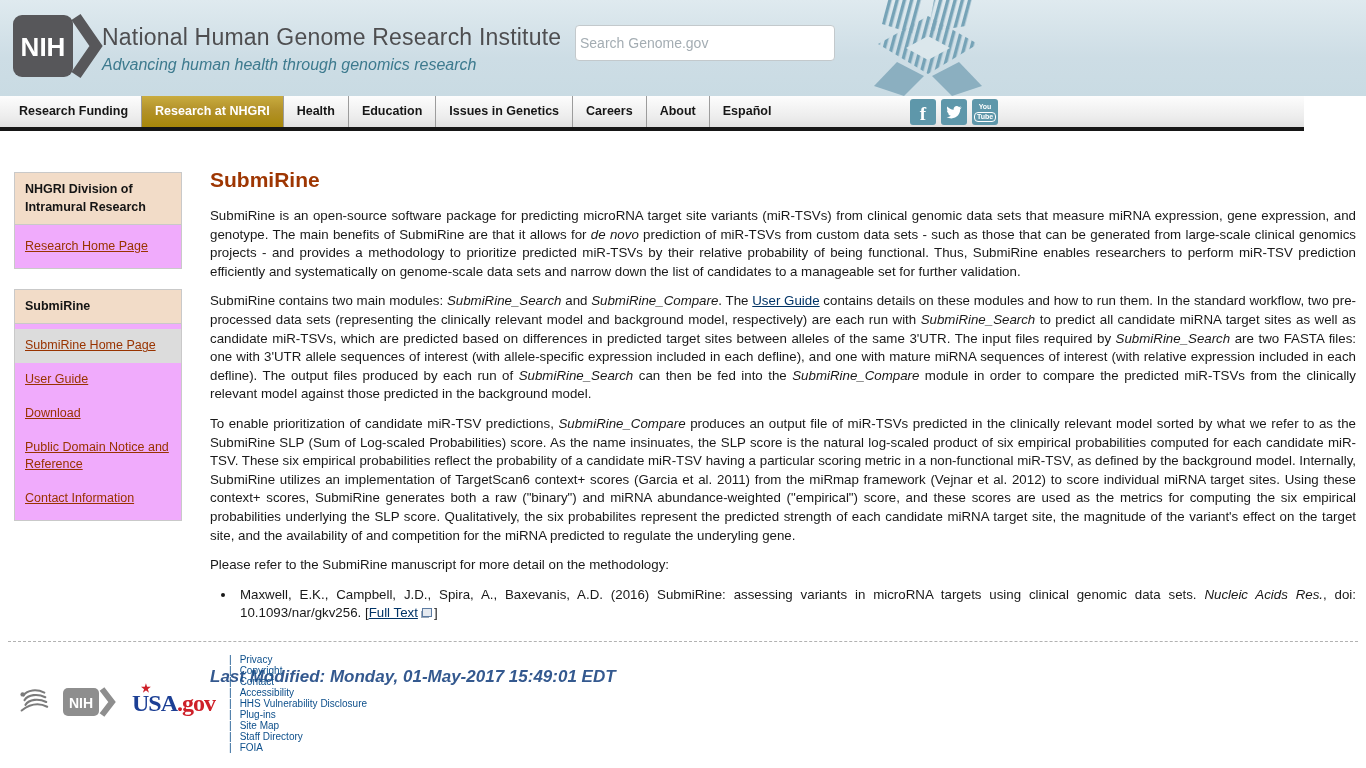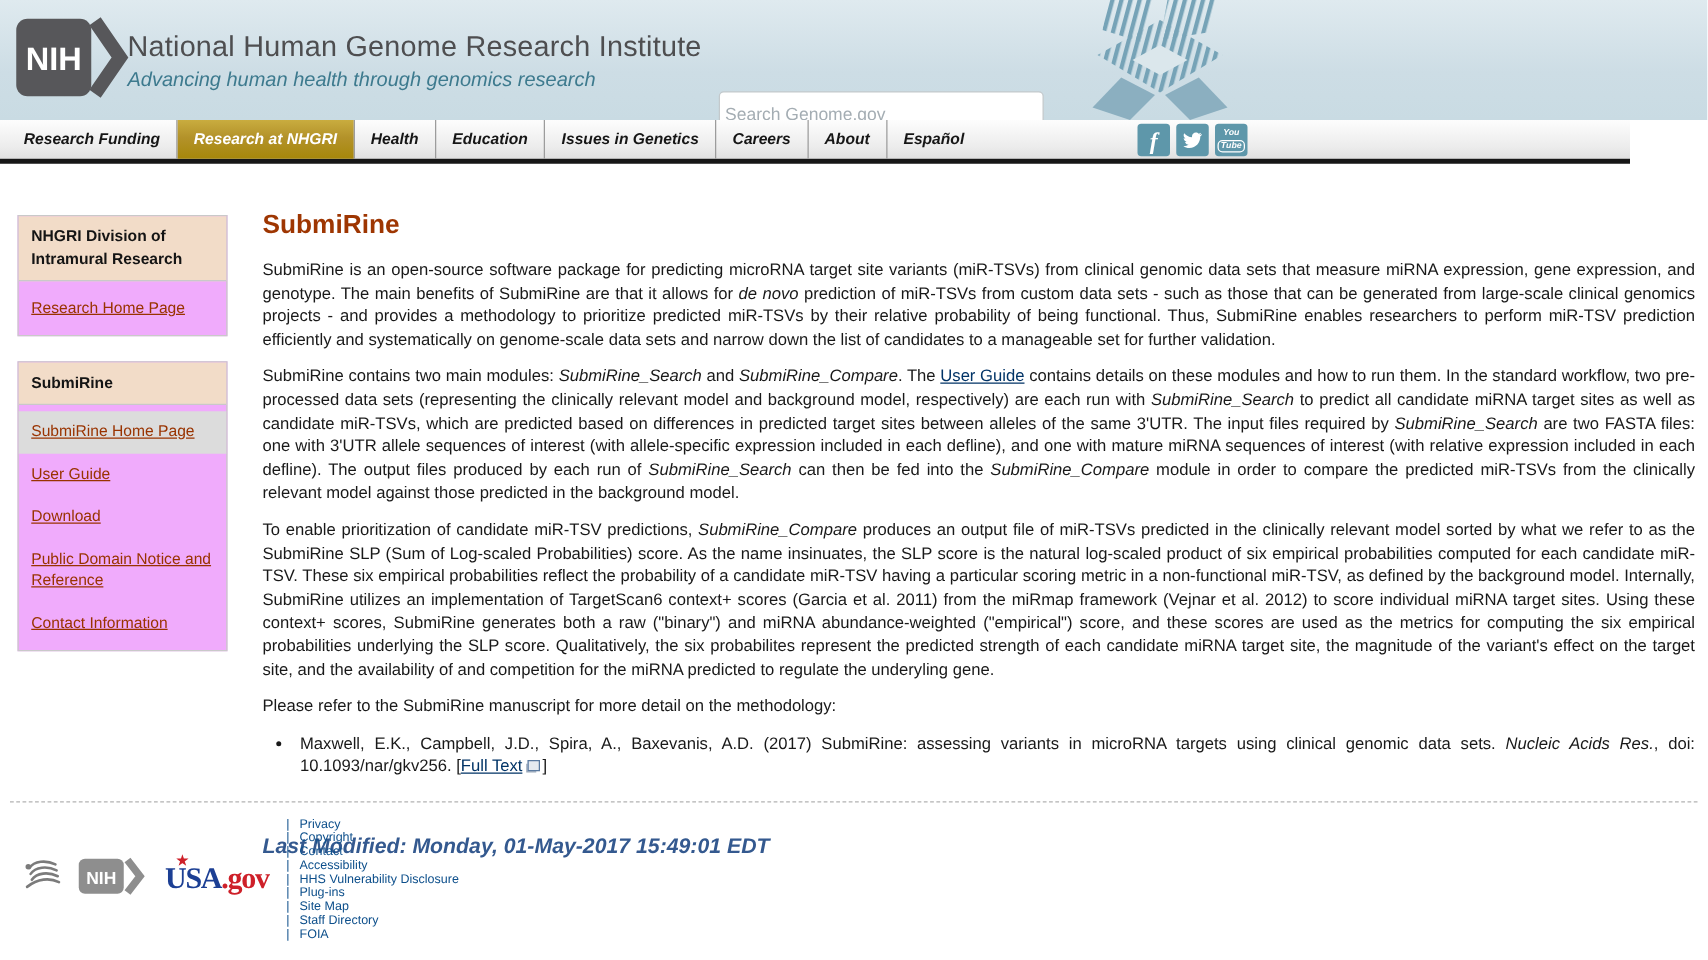--- a/index.html
+++ b/index.html
@@ -16,31 +16,30 @@
     background:linear-gradient(180deg,#dfeaef 0%, #cddde5 60%, #c9dbe3 100%);
   }
   .nih-logo { position:absolute; left:12px; top:12px; cursor:pointer; }
   .title-block { position:absolute; left:102px; top:24px; }
   .site-title { font-size:23px; color:#4e4e50; letter-spacing:0.2px; }
   .tagline { font-size:16px; font-style:italic; color:#3d7a8e; margin-top:5px; }
   .search-input {
     position:absolute; left:575px; top:25px; width:260px; height:36px;
     border:1px solid #c3c9cc; border-radius:4px; padding:0 4px;
     font-size:14px; color:#444; font-family:"Liberation Sans",sans-serif;
-    background:#ffffff; outline:none;margin-top:48px;
+    background:#ffffff; outline:none;
   }
   .search-input::placeholder { color:#a4adb3; }
   .header-mark { position:absolute; left:852px; top:0; }
 
   
   .main-nav {
     position:absolute; top:96px; left:0; width:1304px; height:35px;
     background:linear-gradient(180deg,#fdfdfd 0%, #ececec 70%, #e0e0e0 100%);
     border-bottom:4px solid #161616;
-    font-style:italic;
   }
   .nav-list { display:flex; list-style:none; margin:0; padding:0 0 0 6px; height:31px; }
   .nav-list li {
     padding:0 13px; line-height:31px; font-size:12.5px; font-weight:bold;
     color:#161616; cursor:pointer; white-space:nowrap;
   }
   .nav-list li + li { border-left:1px solid #9c9c9c; }
   .nav-list li.active {
     background:linear-gradient(180deg,#c9ac3f 0%, #b3922a 45%, #a7870a 100%);
     color:#ffffff;
@@ -200,21 +199,21 @@
   </div>
 </aside>
 
 <main class="content">
   <h1 class="page-title">SubmiRine</h1>
   <p class="para"><span>SubmiRine is an open-source software package for predicting microRNA target site variants (miR-TSVs) from clinical genomic data sets that measure miRNA expression, gene expression, and genotype. The main benefits of SubmiRine are that it allows for </span><span class="it">de novo</span><span> prediction of miR-TSVs from custom data sets - such as those that can be generated from large-scale clinical genomics projects - and provides a methodology to prioritize predicted miR-TSVs by their relative probability of being functional. Thus, SubmiRine enables researchers to perform miR-TSV prediction efficiently and systematically on genome-scale data sets and narrow down the list of candidates to a manageable set for further validation.</span></p>
   <p class="para"><span>SubmiRine contains two main modules: </span><span class="it">SubmiRine_Search</span><span> and </span><span class="it">SubmiRine_Compare</span><span>. The </span><a class="body-link">User Guide</a><span> contains details on these modules and how to run them. In the standard workflow, two pre-processed data sets (representing the clinically relevant model and background model, respectively) are each run with </span><span class="it">SubmiRine_Search</span><span> to predict all candidate miRNA target sites as well as candidate miR-TSVs, which are predicted based on differences in predicted target sites between alleles of the same 3'UTR. The input files required by </span><span class="it">SubmiRine_Search</span><span> are two FASTA files: one with 3'UTR allele sequences of interest (with allele-specific expression included in each defline), and one with mature miRNA sequences of interest (with relative expression included in each defline). The output files produced by each run of </span><span class="it">SubmiRine_Search</span><span> can then be fed into the </span><span class="it">SubmiRine_Compare</span><span> module in order to compare the predicted miR-TSVs from the clinically relevant model against those predicted in the background model.</span></p>
   <p class="para"><span>To enable prioritization of candidate miR-TSV predictions, </span><span class="it">SubmiRine_Compare</span><span> produces an output file of miR-TSVs predicted in the clinically relevant model sorted by what we refer to as the SubmiRine SLP (Sum of Log-scaled Probabilities) score. As the name insinuates, the SLP score is the natural log-scaled product of six empirical probabilities computed for each candidate miR-TSV. These six empirical probabilities reflect the probability of a candidate miR-TSV having a particular scoring metric in a non-functional miR-TSV, as defined by the background model. Internally, SubmiRine utilizes an implementation of TargetScan6 context+ scores (Garcia et al. 2011) from the miRmap framework (Vejnar et al. 2012) to score individual miRNA target sites. Using these context+ scores, SubmiRine generates both a raw ("binary") and miRNA abundance-weighted ("empirical") score, and these scores are used as the metrics for computing the six empirical probabilities underlying the SLP score. Qualitatively, the six probabilites represent the predicted strength of each candidate miRNA target site, the magnitude of the variant's effect on the target site, and the availability of and competition for the miRNA predicted to regulate the underyling gene.</span></p>
   <p class="para"><span>Please refer to the SubmiRine manuscript for more detail on the methodology:</span></p>
   <ul class="ref-list">
-    <li class="ref-item"><span>Maxwell, E.K., Campbell, J.D., Spira, A., Baxevanis, A.D. (2017) SubmiRine: assessing variants in microRNA targets using clinical genomic data sets. </span><span class="it">Nucleic Acids Res.</span><span>, doi: 10.1093/nar/gkv256. [</span><a class="body-link">Full Text</a><span class="ext-icon"></span><span>]</span></li>
+    <li class="ref-item"><span>Maxwell, E.K., Campbell, J.D., Spira, A., Baxevanis, A.D. (2016) SubmiRine: assessing variants in microRNA targets using clinical genomic data sets. </span><span class="it">Nucleic Acids Res.</span><span>, doi: 10.1093/nar/gkv256. [</span><a class="body-link">Full Text</a><span class="ext-icon"></span><span>]</span></li>
   </ul>
   <div class="last-mod">Last Modified: Monday, 01-May-2017 15:49:01 EDT</div>
 </main>
 
 <footer class="site-footer">
   <div class="f-logo">
     <svg width="34" height="34" viewBox="0 0 36 36">
       <g fill="none" stroke="#7b7b7b" stroke-width="2.2" stroke-linecap="round">
         <path d="M30 8 C22 4 12 5 8 11"></path>
         <path d="M31 13 C23 9 13 10 9 16"></path>

